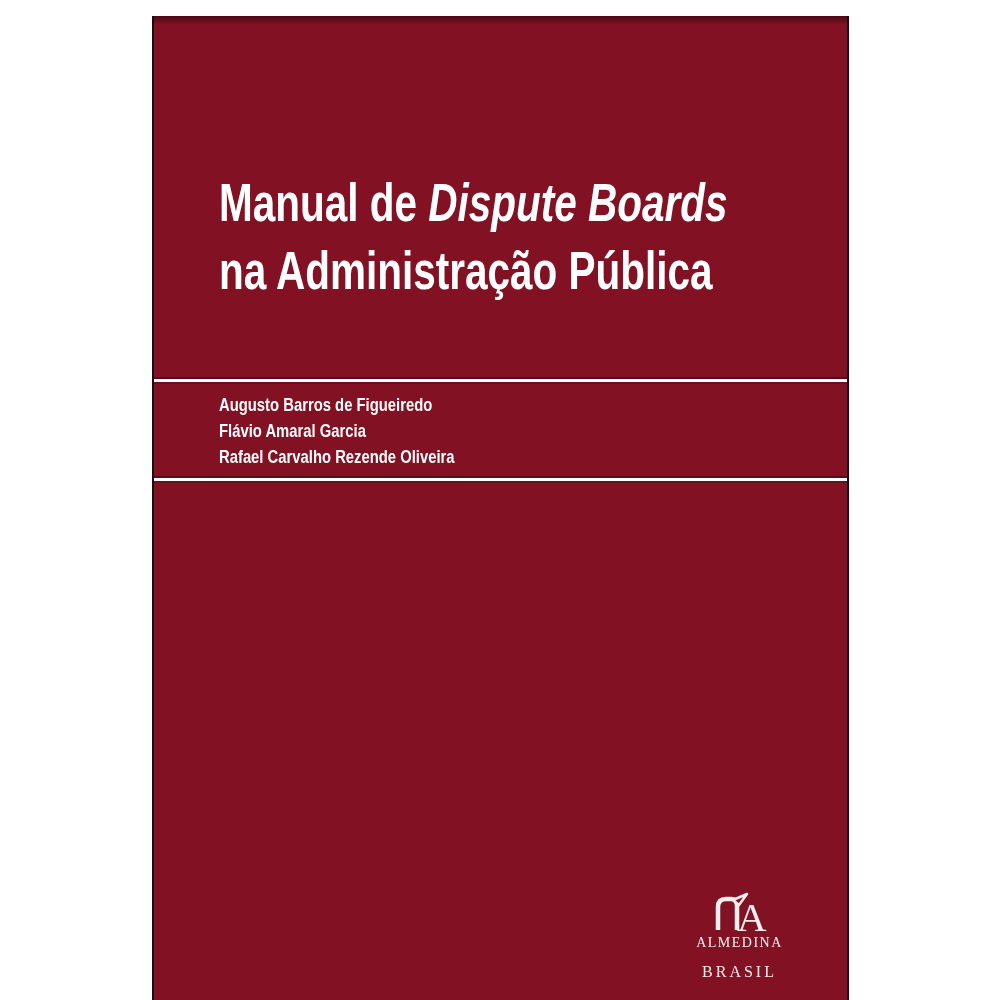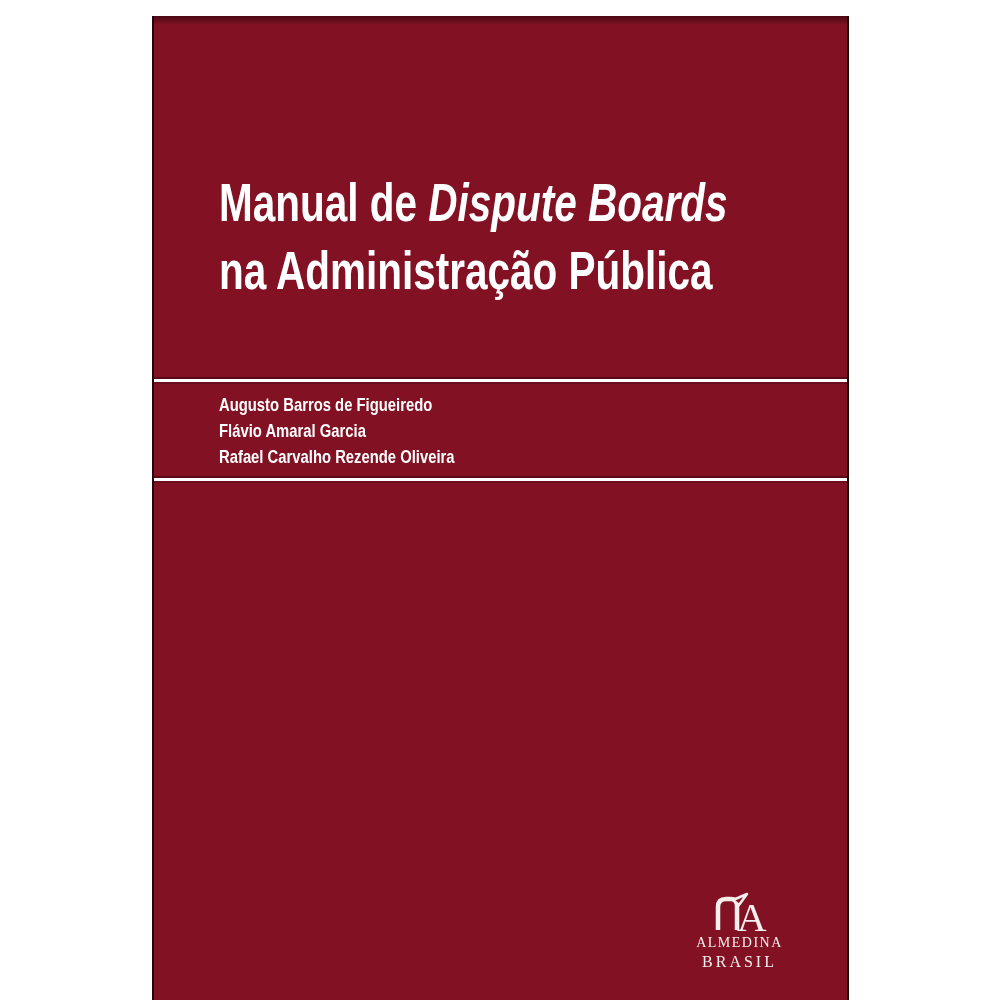--- a/index.html
+++ b/index.html
@@ -80,21 +80,21 @@
     font-family: "Liberation Serif", serif;
     font-size: 14px;
     letter-spacing: 1.5px;
     margin-top: 3px;
     white-space: nowrap;
   }
   .publisher-region {
     font-family: "Liberation Serif", serif;
     font-size: 16px;
     letter-spacing: 3px;
-    margin-top: 2px;
+    margin-top: 12px;
     white-space: nowrap;
   }
 </style>
 </head>
 <body>
 
 <div class="page">
   <div class="cover">
 
     <h1 class="title">

